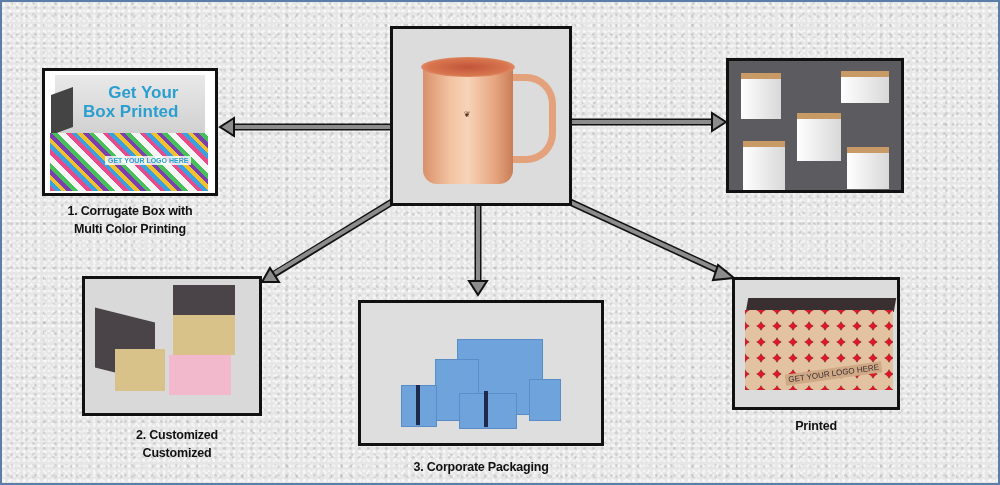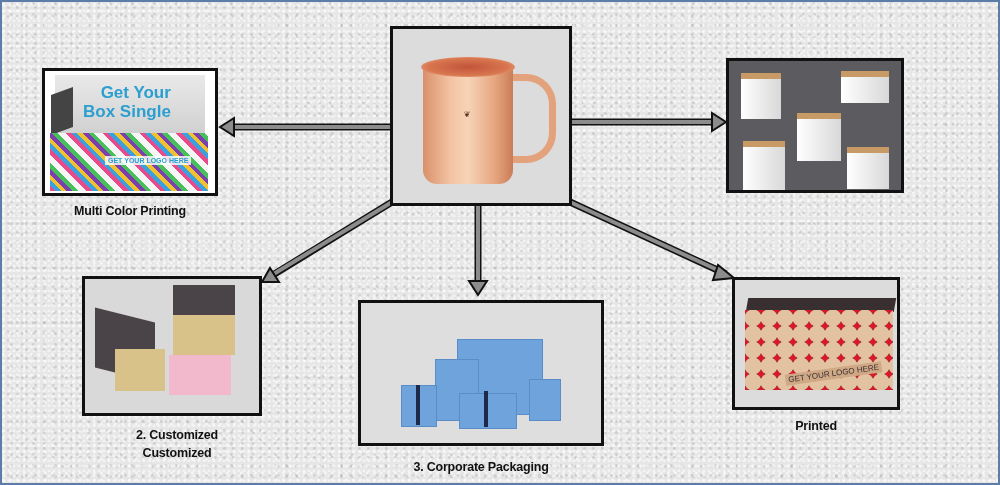--- a/index.html
+++ b/index.html
@@ -94,26 +94,27 @@
     <div class="mug-body"></div>
     <div class="mug-rim"></div>
     <div class="mug-logo">❦</div>
   </div>
 
   <div class="frame" id="box1">
     <div class="b1-top"></div>
     <div class="b1-flap"></div>
     <div class="b1-title">
       <div>Get Your</div>
-      <div>Box Single</div>
+      <div>Box Printed</div>
     </div>
     <div class="b1-front"></div>
     <div class="b1-logo">GET YOUR LOGO HERE</div>
   </div>
   <div class="label" style="left:40px;top:200px;width:176px;">
+    <div>1. Corrugate Box with</div>
     <div>Multi Color Printing</div>
   </div>
 
   <div class="frame" id="box5">
     <div class="wb" style="left:12px;top:12px;width:40px;height:40px;"></div>
     <div class="wb" style="left:112px;top:10px;width:48px;height:26px;"></div>
     <div class="wb" style="left:68px;top:52px;width:44px;height:42px;"></div>
     <div class="wb" style="left:14px;top:80px;width:42px;height:44px;"></div>
     <div class="wb" style="left:118px;top:86px;width:42px;height:36px;"></div>
   </div>

